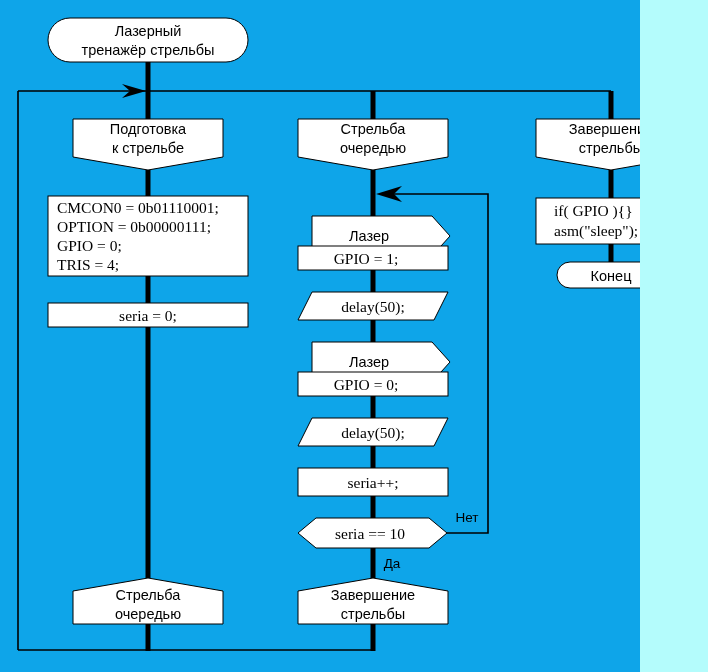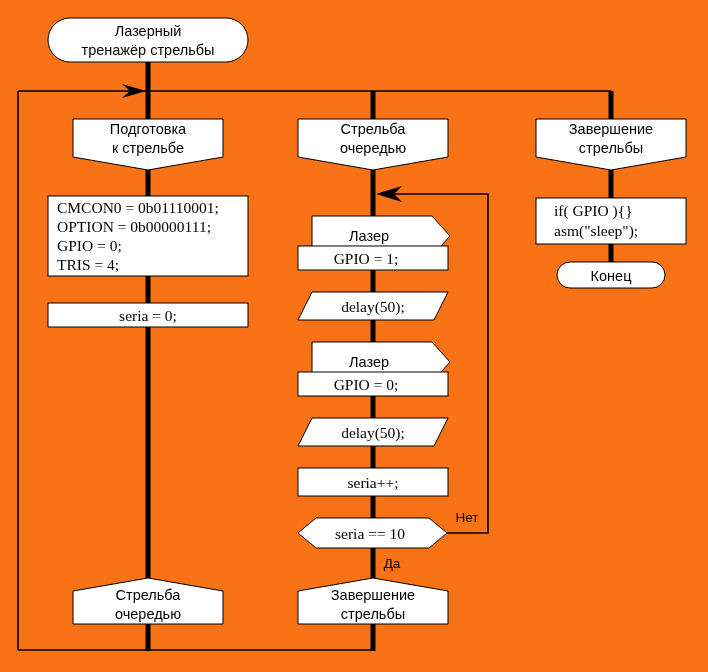--- a/index.html
+++ b/index.html
@@ -2,23 +2,23 @@
 <html><head>
 <meta charset="utf-8">
 <style>
   html, body {
     margin: 0;
     padding: 0;
     background: #b4fcfc;
   }
   #stage {
     position: relative;
-    width: 708px;
+    width: 640px;
     height: 672px;
-    background: #f97316;
+    background: #0ea5e9;
     overflow: hidden;
     font-family: "Liberation Sans", sans-serif;
   }
   svg#chart {
     position: absolute;
     left: 0;
     top: 0;
     width: 708px;
     height: 672px;
     display: block;

